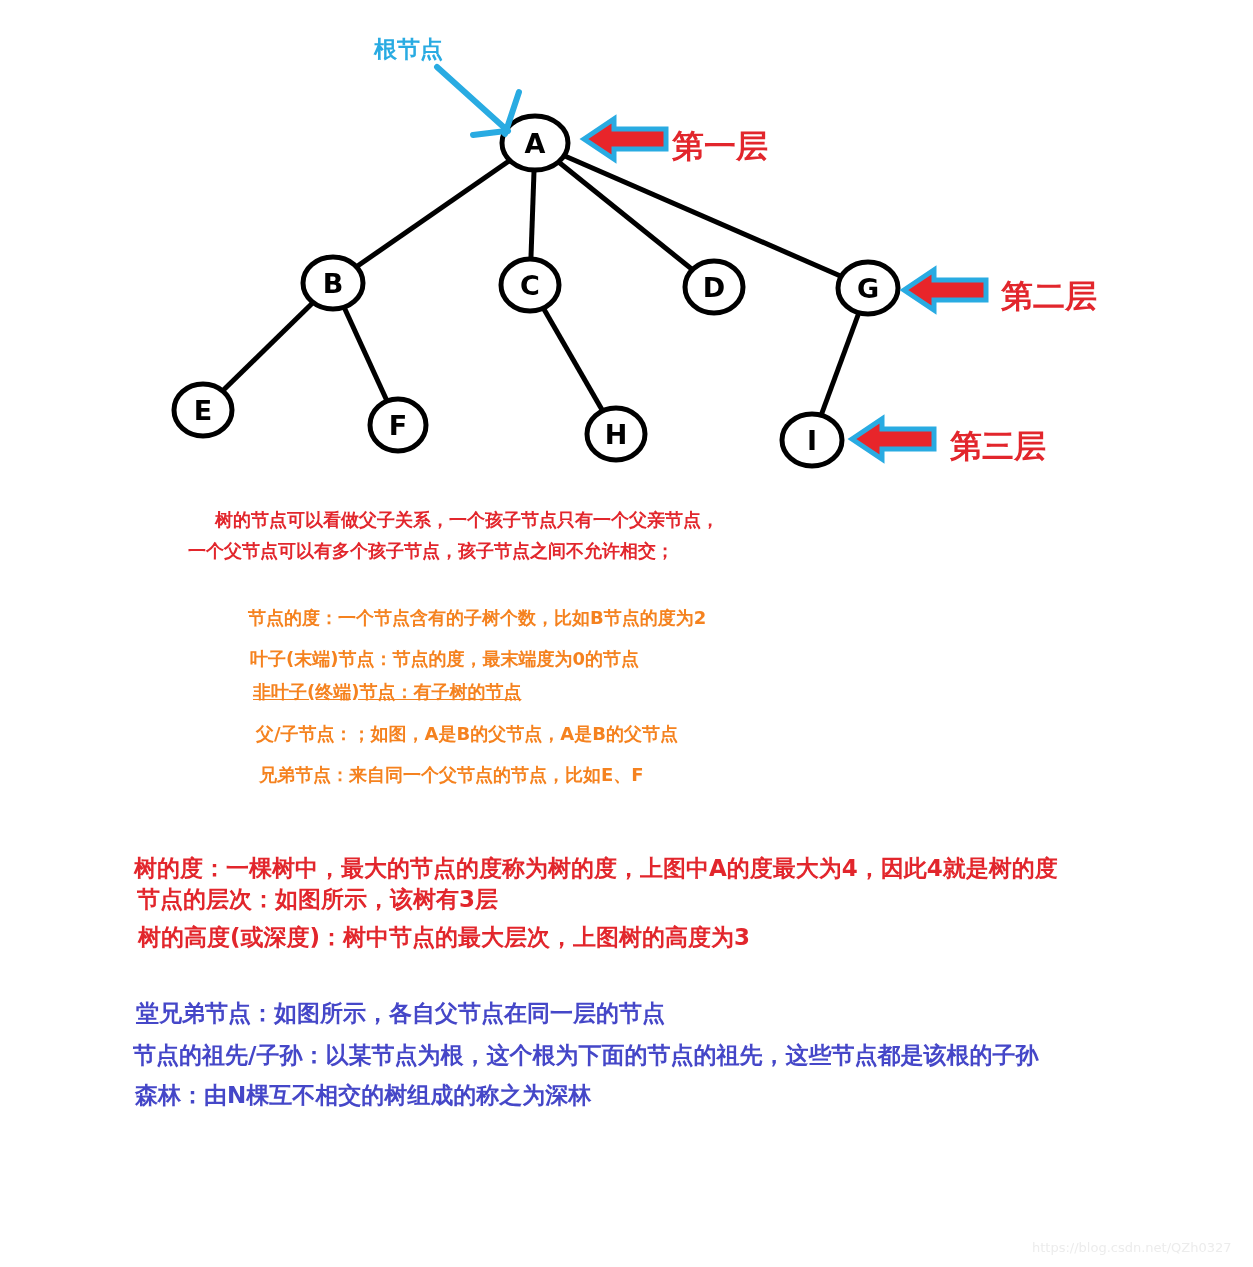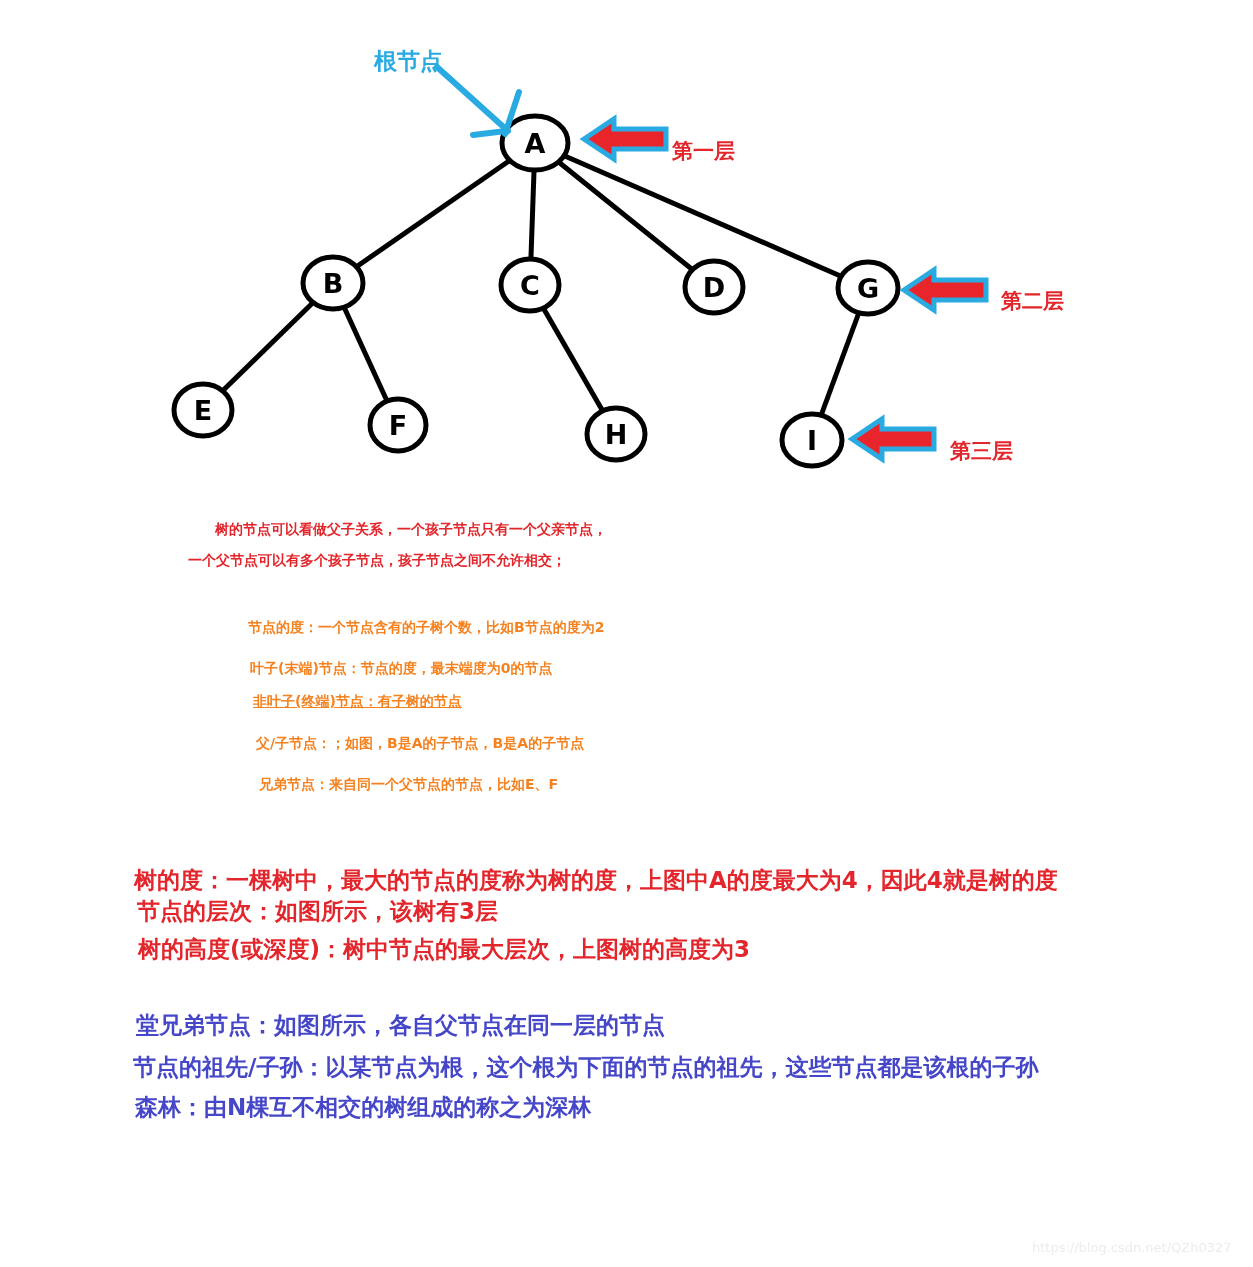--- a/index.html
+++ b/index.html
@@ -5,28 +5,28 @@
   html, body { margin: 0; padding: 0; background: #ffffff; }
   .canvas {
     position: relative;
     width: 1253px;
     height: 1267px;
     background: #ffffff;
     overflow: hidden;
     font-family: "DejaVu Sans", sans-serif;
   }
   #tree-svg { position: absolute; left: 0; top: 0; }
-  .txt { position: absolute; white-space: nowrap; font-weight: bold; line-height: 1.2; margin-top: 12px; }
+  .txt { position: absolute; white-space: nowrap; font-weight: bold; line-height: 1.2; }
   .c-red    { color: #e2262c; }
   .c-orange { color: #f5821f; text-align: right; }
   .c-blue   { color: #4547c8; }
   .c-cyan   { color: #29abe2; }
-  .fs22 { font-size: 14px; }
+  .fs22 { font-size: 18px; }
   .fs23 { font-size: 23px; }
-  .fs24 { font-size: 21px; }
+  .fs24 { font-size: 32px; }
   .edge { stroke: #000000; stroke-width: 5; }
   .node-ellipse { fill: #ffffff; stroke: #000000; stroke-width: 5; }
   .node-label { font-family: "DejaVu Sans", sans-serif; font-weight: bold; font-size: 27px; fill: #000000; }
   .block-arrow { fill: #e8252a; stroke: #29abe2; stroke-width: 5; stroke-linejoin: miter; }
   .pointer-line { stroke: #29abe2; stroke-width: 6; stroke-linecap: round; fill: none; }
   .watermark {
     position: absolute;
     left: 1032px; top: 1240px;
     font-size: 13px;
     color: #ececec;
@@ -104,21 +104,21 @@
   <div class="txt c-red fs24" style="left:672px; top:127px;">第一层</div>
   <div class="txt c-red fs24" style="left:1001px; top:277px;">第二层</div>
   <div class="txt c-red fs24" style="left:950px; top:427px;">第三层</div>
 
   <div class="txt c-red fs22" style="left:215px; top:509px;">树的节点可以看做父子关系，一个孩子节点只有一个父亲节点，</div>
   <div class="txt c-red fs22" style="left:188px; top:540px;">一个父节点可以有多个孩子节点，孩子节点之间不允许相交；</div>
 
   <div class="txt c-orange fs22" style="left:248px; top:607px;">节点的度：一个节点含有的子树个数，比如B节点的度为2</div>
   <div class="txt c-orange fs22" style="left:250px; top:648px;">叶子(末端)节点：节点的度，最末端度为0的节点</div>
   <div class="txt c-orange fs22" style="left:253px; top:681px;text-decoration:underline;">非叶子(终端)节点：有子树的节点</div>
-  <div class="txt c-orange fs22" style="left:256px; top:723px;">父/子节点：；如图，B是A的子节点，B是A的子节点</div>
+  <div class="txt c-orange fs22" style="left:256px; top:723px;">父/子节点：；如图，A是B的父节点，A是B的父节点</div>
   <div class="txt c-orange fs22" style="left:259px; top:764px;">兄弟节点：来自同一个父节点的节点，比如E、F</div>
 
   <div class="txt c-red fs23" style="left:134px; top:855px;">树的度：一棵树中，最大的节点的度称为树的度，上图中A的度最大为4，因此4就是树的度</div>
   <div class="txt c-red fs23" style="left:137px; top:886px;">节点的层次：如图所示，该树有3层</div>
   <div class="txt c-red fs23" style="left:138px; top:924px;">树的高度(或深度)：树中节点的最大层次，上图树的高度为3</div>
 
   <div class="txt c-blue fs23" style="left:136px; top:1000px;">堂兄弟节点：如图所示，各自父节点在同一层的节点</div>
   <div class="txt c-blue fs23" style="left:133px; top:1042px;">节点的祖先/子孙：以某节点为根，这个根为下面的节点的祖先，这些节点都是该根的子孙</div>
   <div class="txt c-blue fs23" style="left:135px; top:1082px;">森林：由N棵互不相交的树组成的称之为深林</div>
 

